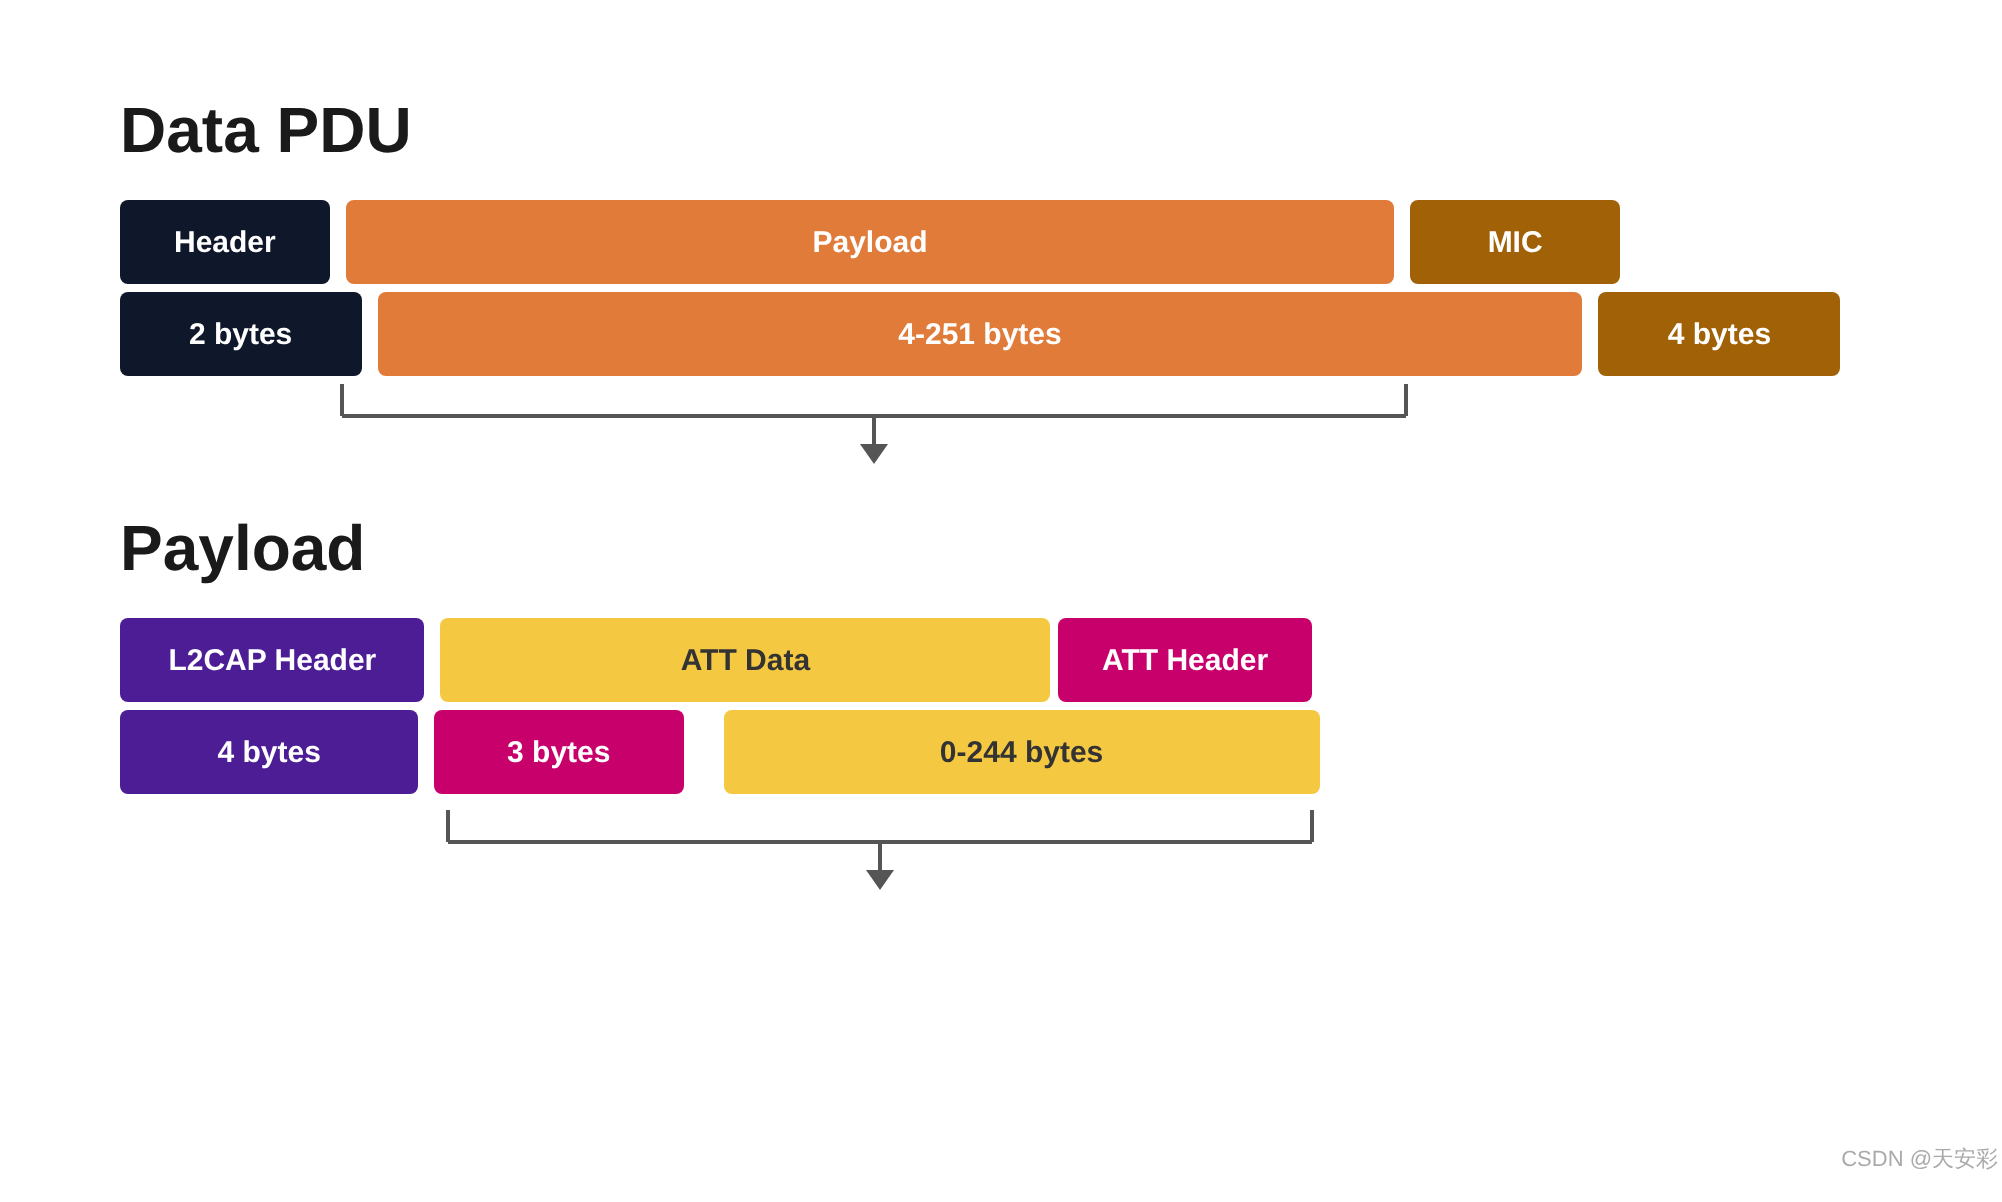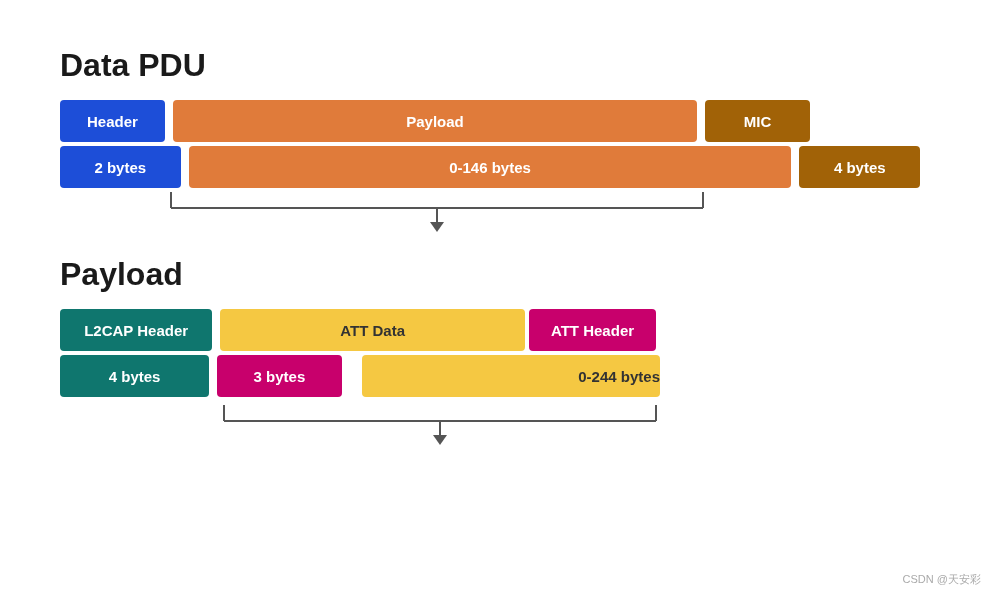--- a/index.html
+++ b/index.html
@@ -29,43 +29,43 @@
     .cell {
       display: flex;
       align-items: center;
       justify-content: center;
       color: white;
       font-size: 15px;
       font-weight: 600;
       border-radius: 4px;
     }
     .cell-gray { background: #a16207; color: white; }
-    .cell-teal { background: #1d4ed8; color: white; }
+    .cell-teal { background: #0f172a; color: white; }
     .cell-orange { background: #e07b3a; color: white; }
     .cell-magenta { background: #c8006c; color: white; }
     .cell-yellow { background: #f5c842; color: #333; }
-    .cell-gray2 { background: #0f766e; color: white; }
+    .cell-gray2 { background: #4c1d95; color: white; }
     
     .pdu-diagram { margin-bottom: 24px; }
     .pdu-row1 { margin-bottom: 4px; }
     .pdu-row2 { margin-bottom: 0; }
 
     
     .payload-diagram { }
 
     
     .bracket-container {
       height: 44px;
       position: relative;
     }
 
     .watermark {
       position: absolute;
       bottom: 14px;
-      right: 20px;
+      right: 2px;
       font-size: 11px;
       color: #aaa;
     }
 
     
     .cell + .cell {
       margin-left: 4px;
     }
   </style>
 </head>
@@ -86,21 +86,21 @@
       <div class="cell cell-gray" style="flex:1;">
         <span>MIC</span>
       </div>
     </div>
 
     <div class="diagram-row pdu-row2" style="width:860px;">
       <div class="cell cell-teal" style="flex:1; margin-right:4px;">
         <span>2 bytes</span>
       </div>
       <div class="cell cell-orange" style="flex:5; margin-right:4px;">
-        <span>0-146 bytes</span>
+        <span>4-251 bytes</span>
       </div>
       <div class="cell cell-gray" style="flex:1;">
         <span>4 bytes</span>
       </div>
     </div>
 
     <div class="bracket-container" style="width:750px;">
       <svg width="750" height="44" viewBox="0 0 750 44">
 
         <line x1="111" y1="4" x2="111" y2="20" stroke="#555" stroke-width="2"></line>
@@ -128,21 +128,21 @@
       </div>
     </div>
 
     <div class="diagram-row" style="width:600px;">
       <div class="cell cell-gray2" style="flex:1.2; margin-right:4px;">
         <span>4 bytes</span>
       </div>
       <div class="cell cell-magenta" style="flex:1; margin-right:16px;">
         <span>3 bytes</span>
       </div>
-      <div class="cell cell-yellow" style="flex:2.4;justify-content:flex-end;">
+      <div class="cell cell-yellow" style="flex:2.4;">
         <span>0-244 bytes</span>
       </div>
     </div>
 
     <div class="bracket-container" style="width:600px;">
       <svg width="600" height="44" viewBox="0 0 600 44">
 
         <line x1="164" y1="4" x2="164" y2="20" stroke="#555" stroke-width="2"></line>
         <line x1="164" y1="20" x2="596" y2="20" stroke="#555" stroke-width="2"></line>
         <line x1="596" y1="4" x2="596" y2="20" stroke="#555" stroke-width="2"></line>

